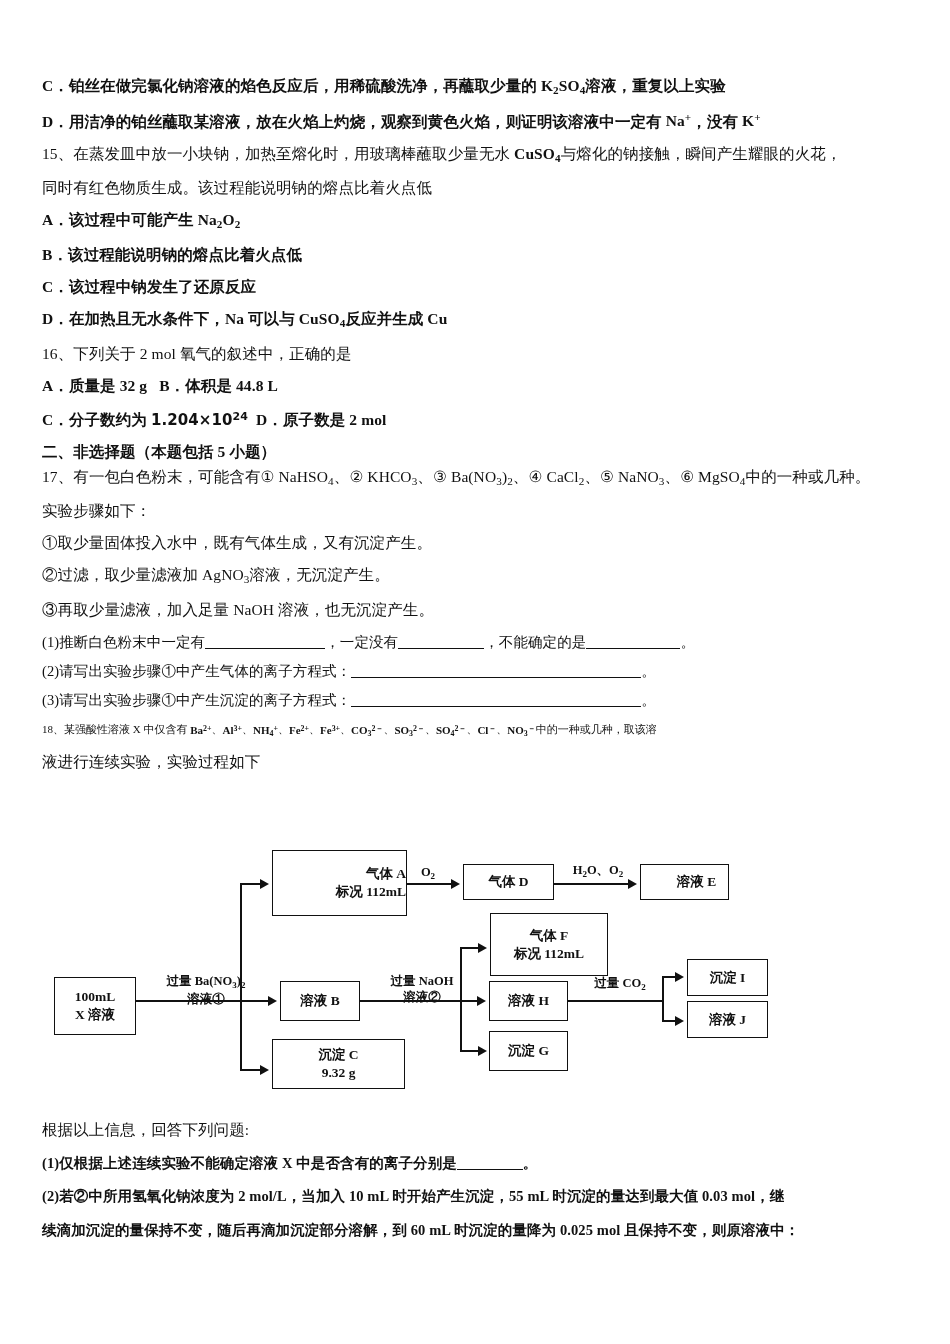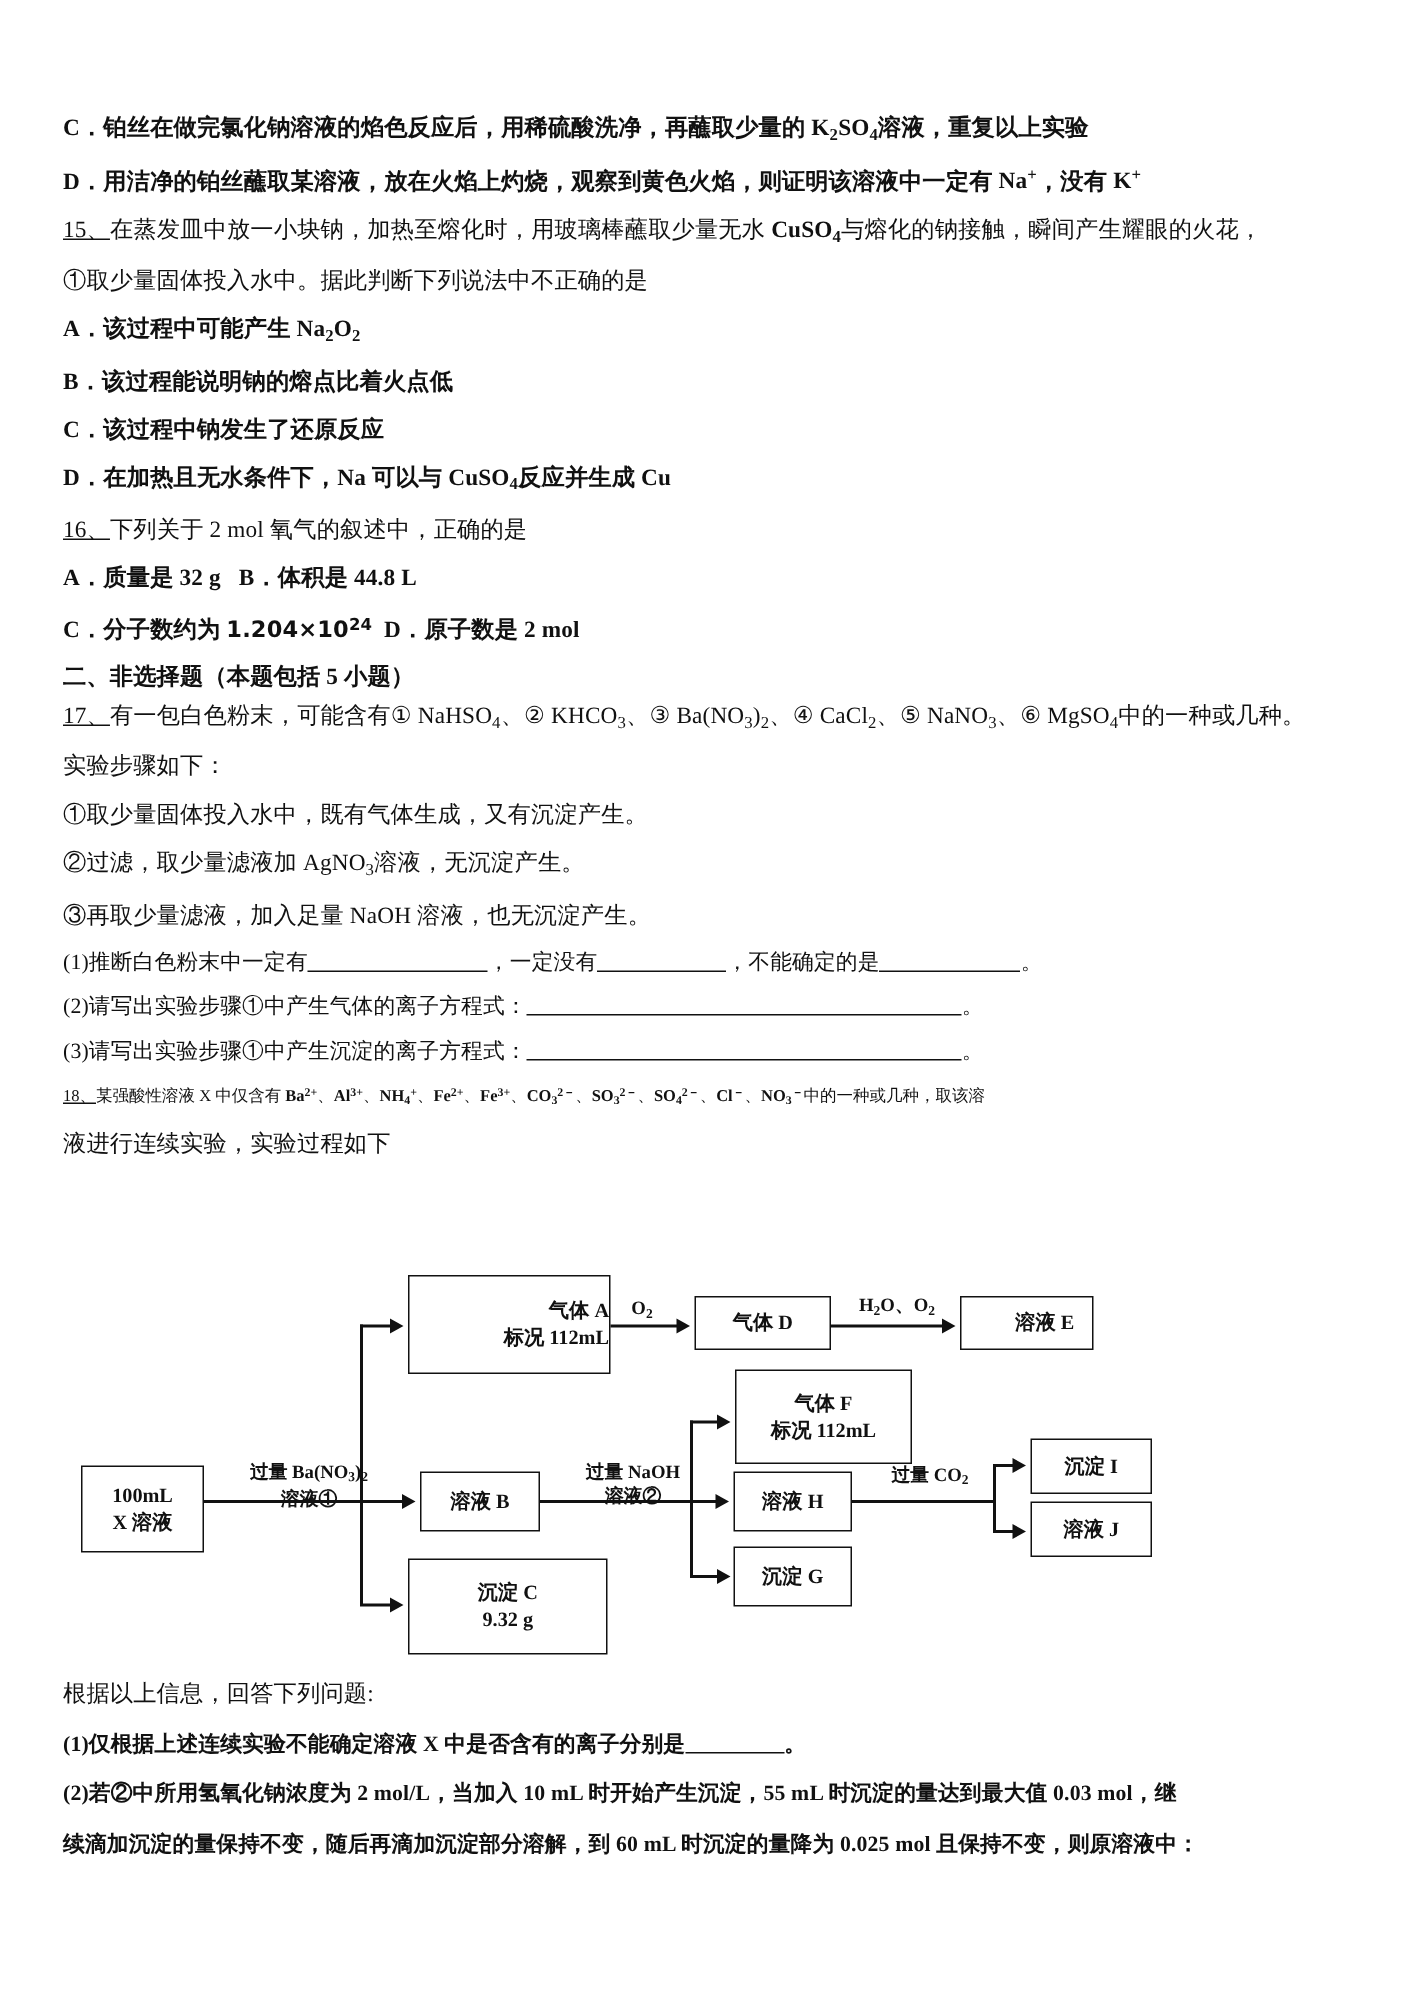--- a/index.html
+++ b/index.html
@@ -34,21 +34,21 @@
     line-height: 1.05;
     margin: 0 0 16px 0;
     white-space: nowrap;
     letter-spacing: 0.1px;
   }
   .ln.wrapline { margin-bottom: 15px; }
   .optlab {
     font-weight: bold;
     font-family: "Liberation Serif", serif;
   }
-  .qnum { font-family: "Liberation Serif", serif; text-decoration: underline; }
+  .qnum { font-family: "Liberation Serif", serif; }
   .sub { vertical-align: -0.28em; font-size: 0.72em; }
   .sup { vertical-align: 0.42em; font-size: 0.72em; }
   .chem { font-family: "Liberation Serif", serif; font-weight: bold; }
   .chem-n { font-family: "Liberation Serif", serif; }
   .bold { font-weight: bold; }
   .blank-l { display: inline-block; border-bottom: 1.2px solid #111; vertical-align: -2px; }
   .sec-head { font-weight: bold; font-size: 15.5px; margin: 0 0 7px 0; }
   .tight { margin-bottom: 9px; }
   .q18ions { letter-spacing: 0px; }
 
@@ -111,21 +111,21 @@
       <span class="optlab">C</span><span class="bold">．</span><span class="bold">铂丝在做完氯化钠溶液的焰色反应后，用稀硫酸洗净，再蘸取少量的 </span><span class="chem">K<span class="sub">2</span>SO<span class="sub">4</span></span><span class="bold">溶液，重复以上实验</span>
     </div>
 
     <div class="ln">
       <span class="optlab">D</span><span class="bold">．</span><span class="bold">用洁净的铂丝蘸取某溶液，放在火焰上灼烧，观察到黄色火焰，则证明该溶液中一定有 </span><span class="chem">Na<span class="sup">+</span></span><span class="bold">，没有 </span><span class="chem">K<span class="sup">+</span></span>
     </div>
 
     <div class="ln wrapline">
       <span class="qnum">15、</span><span>在蒸发皿中放一小块钠，加热至熔化时，用玻璃棒蘸取少量无水 </span><span class="chem">CuSO<span class="sub">4</span></span><span>与熔化的钠接触，瞬间产生耀眼的火花，</span>
     </div>
-    <div class="ln">①取少量固体投入水中。据此判断下列说法中不正确的是</div>
+    <div class="ln">同时有红色物质生成。该过程能说明钠的熔点比着火点低</div>
 
     <div class="ln">
       <span class="optlab">A</span><span class="bold">．</span><span class="bold">该过程中可能产生 </span><span class="chem">Na<span class="sub">2</span>O<span class="sub">2</span></span>
     </div>
     <div class="ln">
       <span class="optlab">B</span><span class="bold">．</span><span class="bold">该过程能说明钠的熔点比着火点低</span>
     </div>
     <div class="ln">
       <span class="optlab">C</span><span class="bold">．</span><span class="bold">该过程中钠发生了还原反应</span>
     </div>
@@ -196,21 +196,21 @@
 
     <div class="dbox" style="left:448px; top:68px; width:118px; height:63px;">
       <span>气体 F</span>
       <span>标况 112mL</span>
     </div>
 
     <div class="dbox" style="left:238px; top:136px; width:80px; height:40px;">
       <span>溶液 B</span>
     </div>
 
-    <div class="dbox" style="left:230px; top:194px; width:133px; height:64px;">
+    <div class="dbox" style="left:230px; top:194px; width:133px; height:50px;">
       <span>沉淀 C</span>
       <span>9.32 g</span>
     </div>
 
     <div class="dbox" style="left:447px; top:136px; width:79px; height:40px;">
       <span>溶液 H</span>
     </div>
 
     <div class="dbox" style="left:447px; top:186px; width:79px; height:40px;">
       <span>沉淀 G</span>

